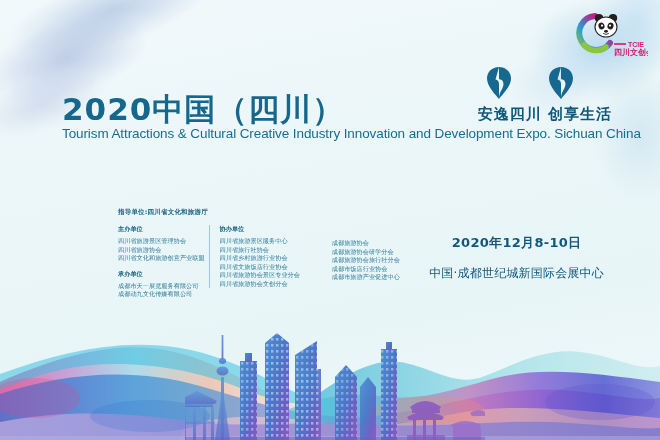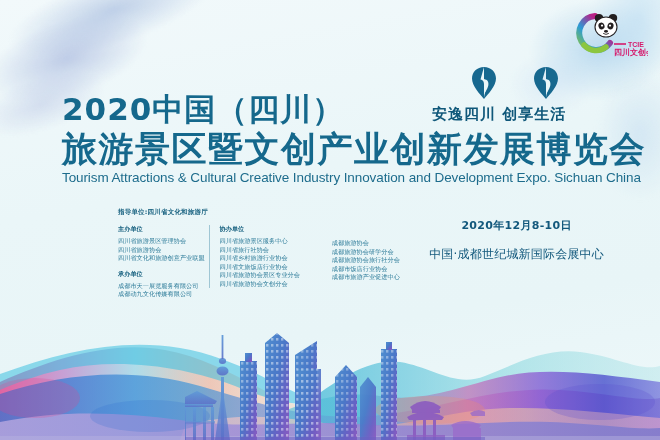--- a/index.html
+++ b/index.html
@@ -61,32 +61,33 @@
     font-size:35px;line-height:42px;font-weight:bold;color:#15688c;
     letter-spacing:1.5px;white-space:nowrap;margin-top:2px;
     font-family:"DejaVu Sans","Liberation Sans",sans-serif;
   }
   .title-en{
     font-size:13.5px;color:#1d6c8c;letter-spacing:-0.1px;white-space:nowrap;
     font-family:"Liberation Sans",sans-serif;
   }
 
   
-  .slogan{position:absolute;left:432px;top:66px;width:165px;text-align:left;}
+  .slogan{position:absolute;left:447px;top:66px;width:165px;text-align:right;}
   .slogan-pins{display:flex;justify-content:center;gap:36px;margin-bottom:5px;}
   .slogan-text{
     font-size:15px;font-weight:bold;color:#10587a;letter-spacing:1px;white-space:nowrap;
     font-family:"DejaVu Sans","Liberation Sans",sans-serif;
   }
 
   
   .datebox{position:absolute;right:56px;top:218px;text-align:center;}
   .date-line{
-    font-size:11px;font-weight:bold;color:#12587c;letter-spacing:.3px;white-space:nowrap;
-    font-family:"DejaVu Sans","Liberation Sans",sans-serif;
+    font-size:13px;font-weight:bold;color:#12587c;letter-spacing:.3px;white-space:nowrap;
+    font-family:"DejaVu Sans","Liberation Sans",sans-serif;
+    margin-top:16px;
   }
   .venue-line{
     margin-top:13px;
     font-size:12px;color:#12587c;letter-spacing:.2px;white-space:nowrap;
     font-family:"DejaVu Sans","Liberation Sans",sans-serif;
   }
 
   
   .orgs{position:absolute;left:62px;top:208px;width:330px;margin-left:48px;}
   .guide-line{
@@ -145,21 +146,20 @@
       </g>
 
       <line x1="52" y1="35" x2="64" y2="35" stroke="#d6196b" stroke-width="1.6"></line>
       <text x="66" y="37.5" font-family="Liberation Sans, sans-serif" font-size="7" font-weight="bold" fill="#d6196b">TCIE</text>
       <text x="52" y="46" font-family="DejaVu Sans, sans-serif" font-size="8" font-weight="bold" fill="#d6196b">四川文创会</text>
     </svg>
   </div>
 
   <div class="headline">
     <div class="title-1">2020中国（四川）</div>
-    <div class="title-2">旅游景区暨文创产业创新发展博览会</div>
     <div class="title-en">Tourism Attractions &amp; Cultural Creative Industry Innovation and Development Expo. Sichuan China</div>
   </div>
 
   <div class="slogan">
     <div class="slogan-pins">
       <svg width="26" height="34" viewBox="0 0 26 34">
         <path d="M13 1 C6 1 1 6.2 1 12.4 C1 20 9 28 13 33 C13 33 13 22 13 18 C13 14 9.5 13.5 9.5 13.5 Z" fill="#17688f"></path>
         <path d="M13 1 C20 1 25 6.2 25 12.4 C25 20 17 28 13 33 C13 28 16 21.5 16 18 C16 14 13 13.5 13 13.5 Z" fill="#17688f"></path>
         <path d="M13 13.2 C16.4 13.2 18 16 17.3 19.5 C16.6 23 13.6 27 13 28.6 C13 24 13 17 13 13.2 Z" fill="#eaf6f8"></path>
       </svg>

